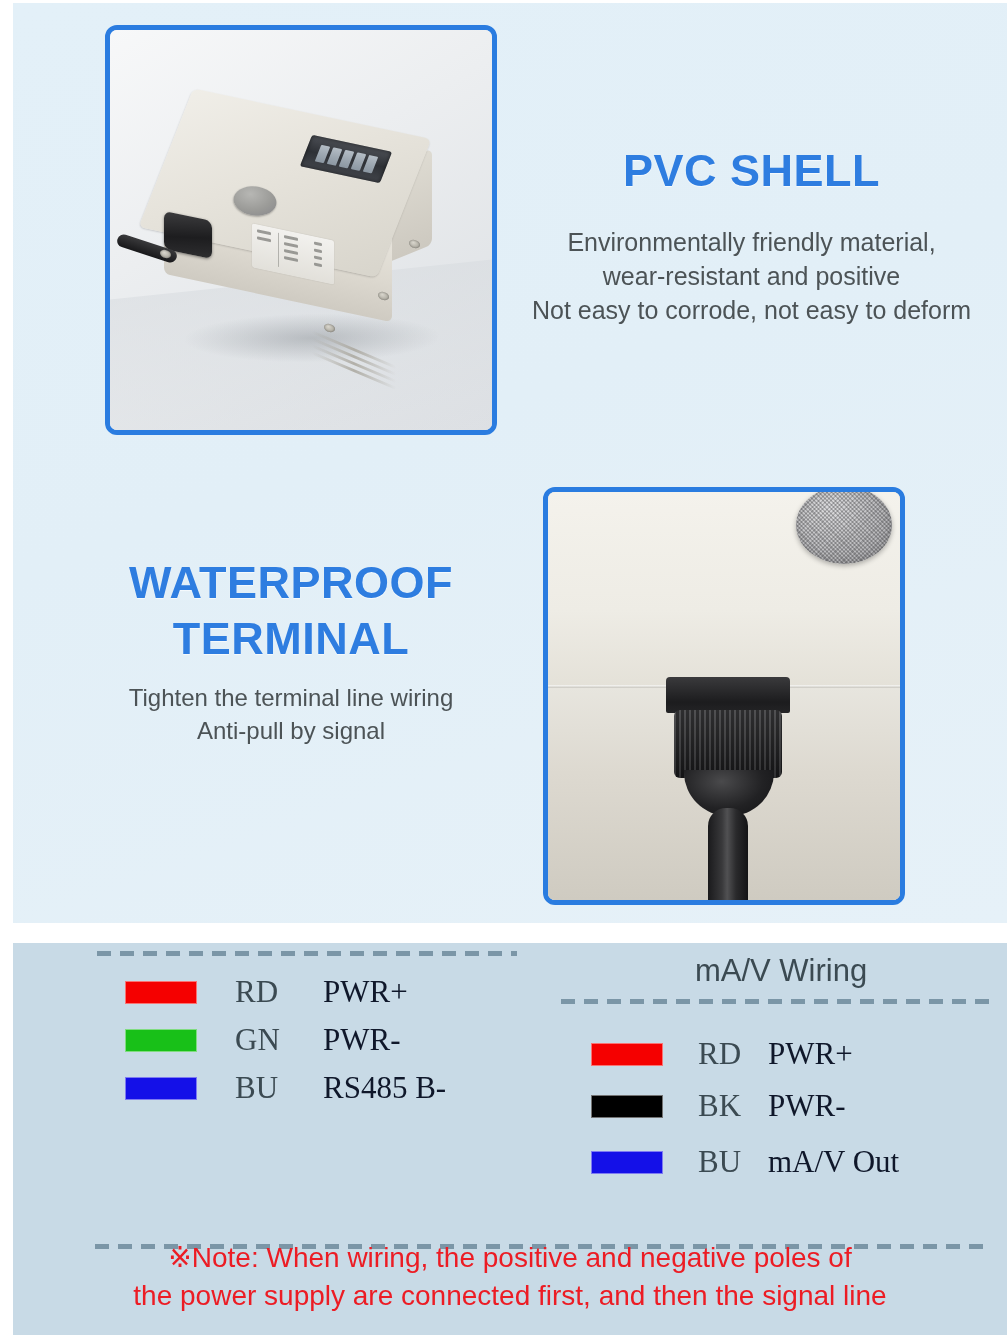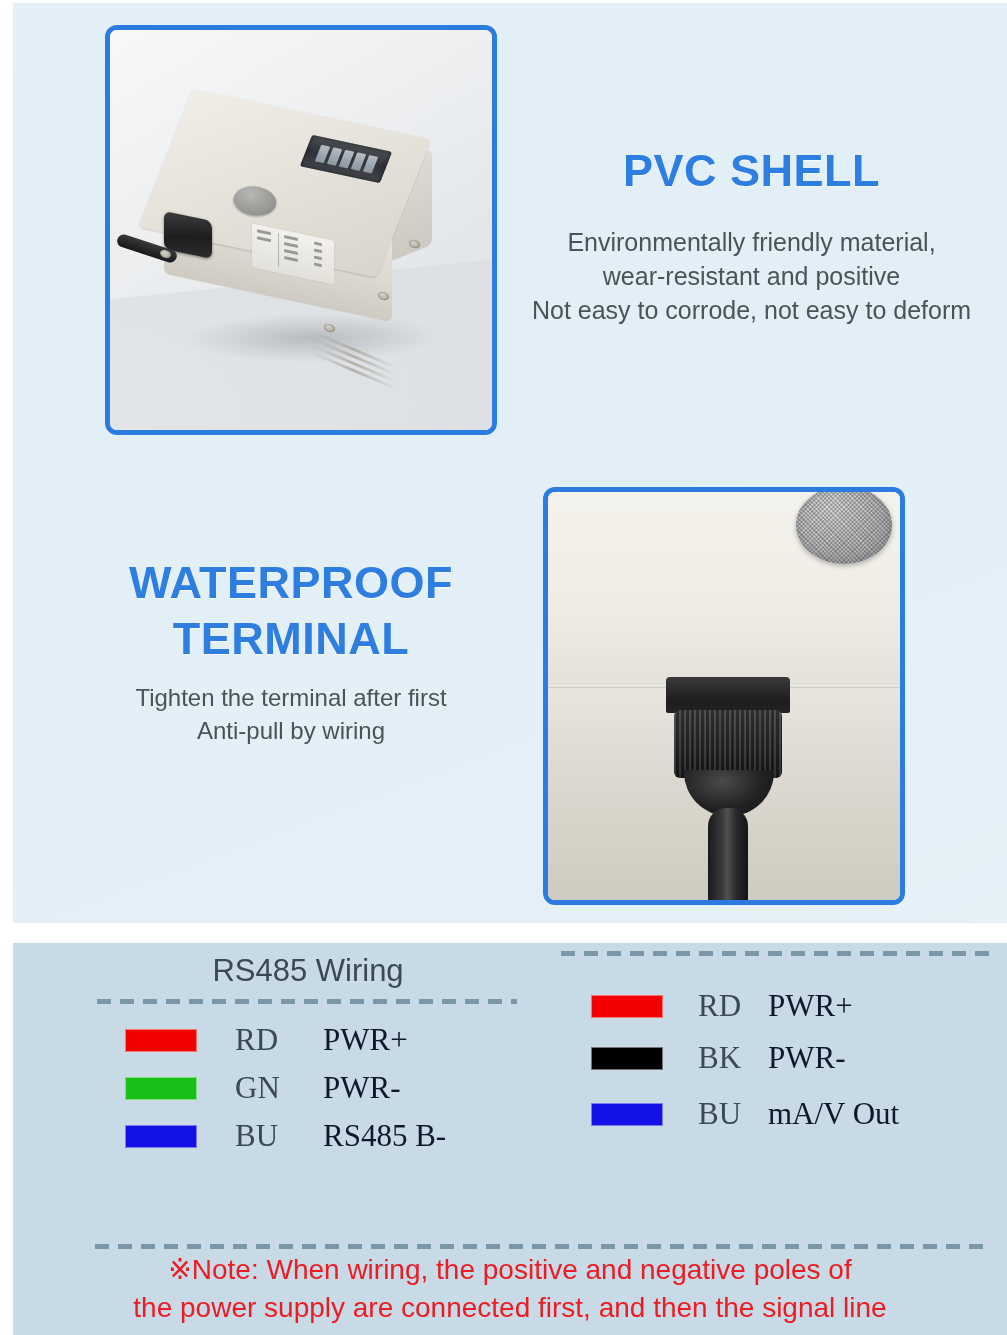--- a/index.html
+++ b/index.html
@@ -435,21 +435,21 @@
     top: 301px;
     width: 890px;
     height: 5px;
     background-image: linear-gradient(90deg, #7b96a7 0 14px, rgba(0,0,0,0) 14px 23px);
     background-size: 23px 5px;
     background-repeat: repeat-x;
   }
   .note-text {
     position: absolute;
     left: 0;
-    top: 308px;
+    top: 296px;
     width: 994px;
     text-align: center;
     color: #ec1c24;
     font-size: 28px;
     line-height: 38px;
   }
 </style>
 </head>
 <body>
 
@@ -529,31 +529,30 @@
         <div class="gl-cable"></div>
       </div>
     </div>
 
     <div class="feature-text" id="wp-text">
       <h2 class="feature-title" style="color: rgb(46, 125, 224);">
         <span>WATERPROOF</span><br>
         <span>TERMINAL</span>
       </h2>
       <p class="feature-desc">
-        <span>Tighten the terminal after first</span><br>
-        <span>Anti-pull by wiring</span>
+        <span>Tighten the terminal line wiring</span><br>
+        <span>Anti-pull by signal</span>
       </p>
     </div>
   </section>
 
   <section class="wiring-panel" style="background: rgb(200, 218, 230);">
     <div class="wire-tables">
 
       <div class="wire-col" id="wire-col-rs485">
-        <div class="wire-head">RS485 Wiring</div>
         <div class="dash-line"></div>
         <div class="wire-rows">
           <div class="wire-row">
             <span class="swatch" style="background: rgb(245, 0, 0);"></span>
             <span class="wire-code">RD</span>
             <span class="wire-desc">PWR+</span>
           </div>
           <div class="wire-row">
             <span class="swatch" style="background: rgb(24, 192, 24);"></span>
             <span class="wire-code">GN</span>
@@ -561,20 +560,21 @@
           </div>
           <div class="wire-row">
             <span class="swatch" style="background: rgb(20, 16, 232);"></span>
             <span class="wire-code">BU</span>
             <span class="wire-desc">RS485 B-</span>
           </div>
         </div>
       </div>
 
       <div class="wire-col" id="wire-col-mav">
+        <div class="wire-head">mA/V Wiring</div>
         <div class="dash-line"></div>
         <div class="wire-rows" style="margin-top:26px">
           <div class="wire-row">
             <span class="swatch" style="background: rgb(245, 0, 0);"></span>
             <span class="wire-code">RD</span>
             <span class="wire-desc">PWR+</span>
           </div>
           <div class="wire-row" style="height:56px">
             <span class="swatch" style="background: rgb(0, 0, 0);"></span>
             <span class="wire-code">BK</span>

